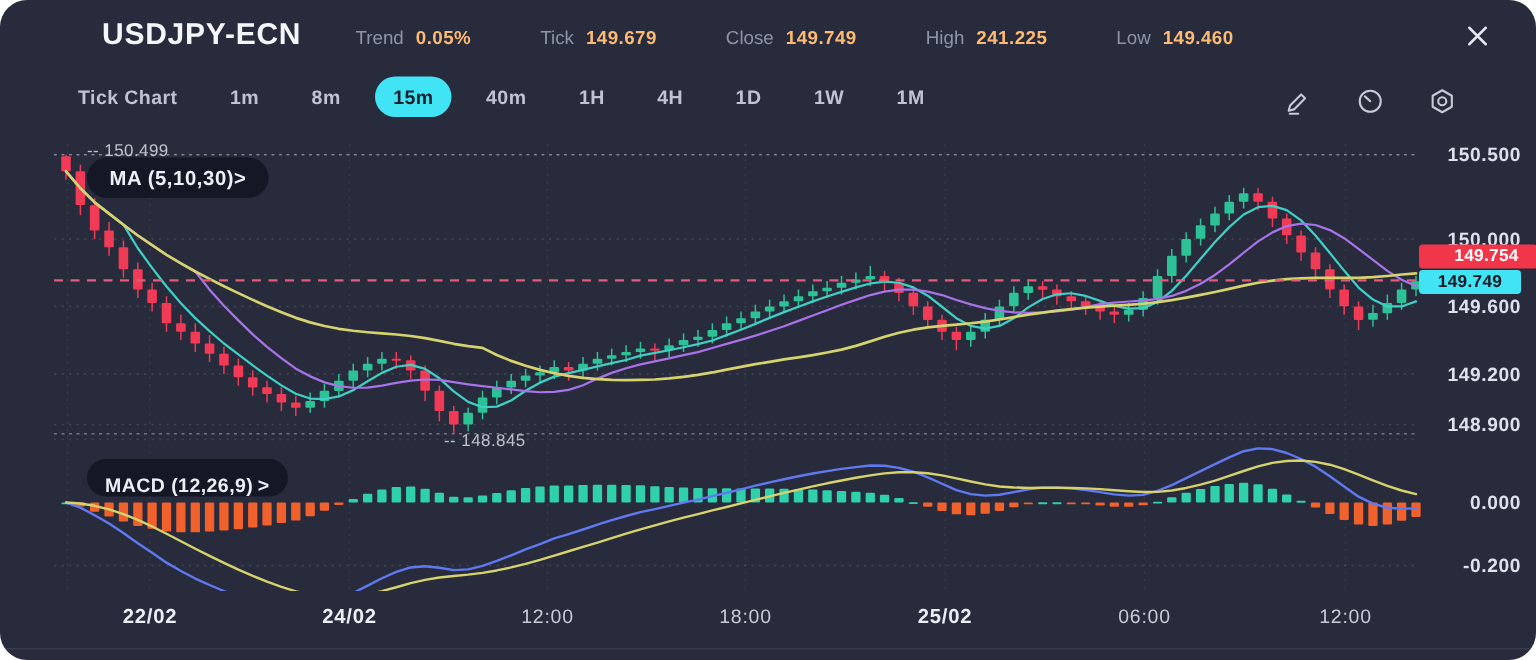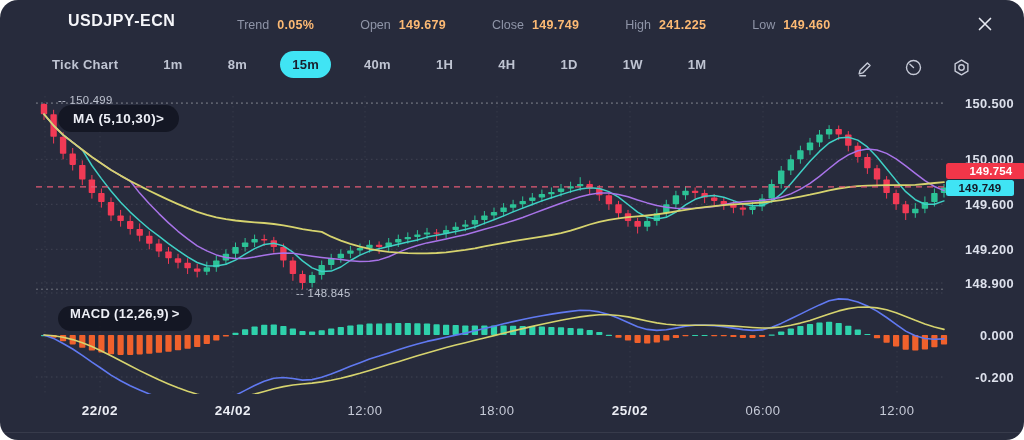--- a/index.html
+++ b/index.html
@@ -1,35 +1,35 @@
 <!DOCTYPE html>
 <html><head>
 <meta charset="utf-8">
 <style>
   html,body{margin:0;padding:0;}
   body{width:1024px;height:440px;background:#ffffff;font-family:"Liberation Sans",sans-serif;position:relative;overflow:hidden;}
   .panel{position:absolute;inset:0;background:#272b3c;border-radius:18px;overflow:hidden;}
   #chart-svg{position:absolute;left:0;top:0;width:1024px;height:440px;}
   svg text{font-family:"Liberation Sans",sans-serif;}
 
-  .hdr-title{position:absolute;left:68px;top:12px;font-size:16px;font-weight:700;color:#f5f6fa;letter-spacing:.5px;}
+  .hdr-title{position:absolute;left:68px;top:12px;font-size:20px;font-weight:700;color:#f5f6fa;letter-spacing:.5px;}
   .hdr-stats{position:absolute;left:237px;top:18px;display:flex;gap:46px;align-items:flex-end;}
   .stat{display:flex;gap:8px;align-items:baseline;font-size:12.5px;white-space:nowrap;}
   .stat .lab{color:#8f95a8;}
   .stat .val{color:#fdba74;font-weight:700;letter-spacing:.3px;}
   .close-btn{position:absolute;right:28px;top:13px;width:22px;height:22px;cursor:pointer;background:none;border:none;padding:0;}
 
-  .tabs{position:absolute;left:40px;top:51px;display:flex;gap:21px;align-items:center;}
+  .tabs{position:absolute;left:40px;top:51px;display:flex;gap:11px;align-items:center;}
   .tab{font-size:13px;color:#bfc4d2;padding:6px 12px;border-radius:15px;font-weight:600;background:transparent;border:none;font-family:inherit;letter-spacing:.3px;cursor:pointer;white-space:nowrap;}
   .tab.selected{background:#40e4f4;color:#1a1f2e;font-weight:700;text-align:center;}
   .tool-icons{position:absolute;right:52px;top:57px;display:flex;gap:27px;align-items:center;}
   .ticon{width:21px;height:21px;background:none;border:none;padding:0;cursor:pointer;}
 
   .ma-pill{position:absolute;left:58px;top:105px;height:27px;padding:0 15px;background:rgba(16,19,30,.8);border-radius:14px;display:flex;align-items:center;font-size:13.5px;font-weight:700;color:#edeff6;letter-spacing:.4px;cursor:pointer;}
-  .macd-pill{position:absolute;left:58px;top:306px;height:25px;padding:0 12px;background:rgba(16,19,30,.8);border-radius:13px;display:flex;align-items:flex-start;gap:3px;font-size:13px;font-weight:700;color:#edeff6;letter-spacing:.3px;cursor:pointer;}
+  .macd-pill{position:absolute;left:58px;top:306px;height:25px;padding:0 12px;background:rgba(16,19,30,.8);border-radius:13px;display:flex;align-items:flex-end;gap:3px;font-size:13px;font-weight:700;color:#edeff6;letter-spacing:.3px;cursor:pointer;}
   .pill-chevron{font-weight:700;}
 
   .badge{position:absolute;left:946px;width:68px;height:16px;border-radius:2.5px;display:flex;align-items:center;justify-content:center;font-size:11.5px;font-weight:700;letter-spacing:.2px;}
   .badge.red{top:163px;background:#f23649;color:#ffffff;padding-left:11px;}
   .badge.cyan{top:180px;background:#40e4f4;color:#141827;}
   .bottom-edge{position:absolute;left:0;right:0;bottom:7px;height:1px;background:rgba(255,255,255,.08);}
 </style>
 </head>
 <body>
 
@@ -373,21 +373,21 @@
       <text x="296" y="297" text-anchor="start" fill="#bdc2cf" font-size="11.3" letter-spacing=".3">-- 148.845</text>
     </svg>
 
   <div class="hdr-title">USDJPY-ECN</div>
   <div class="hdr-stats" id="hdr-stats">
       <div class="stat">
         <span class="lab">Trend</span>
         <span class="val">0.05%</span>
       </div>
       <div class="stat">
-        <span class="lab">Open</span>
+        <span class="lab">Tick</span>
         <span class="val">149.679</span>
       </div>
       <div class="stat">
         <span class="lab">Close</span>
         <span class="val">149.749</span>
       </div>
       <div class="stat">
         <span class="lab">High</span>
         <span class="val">241.225</span>
       </div>

